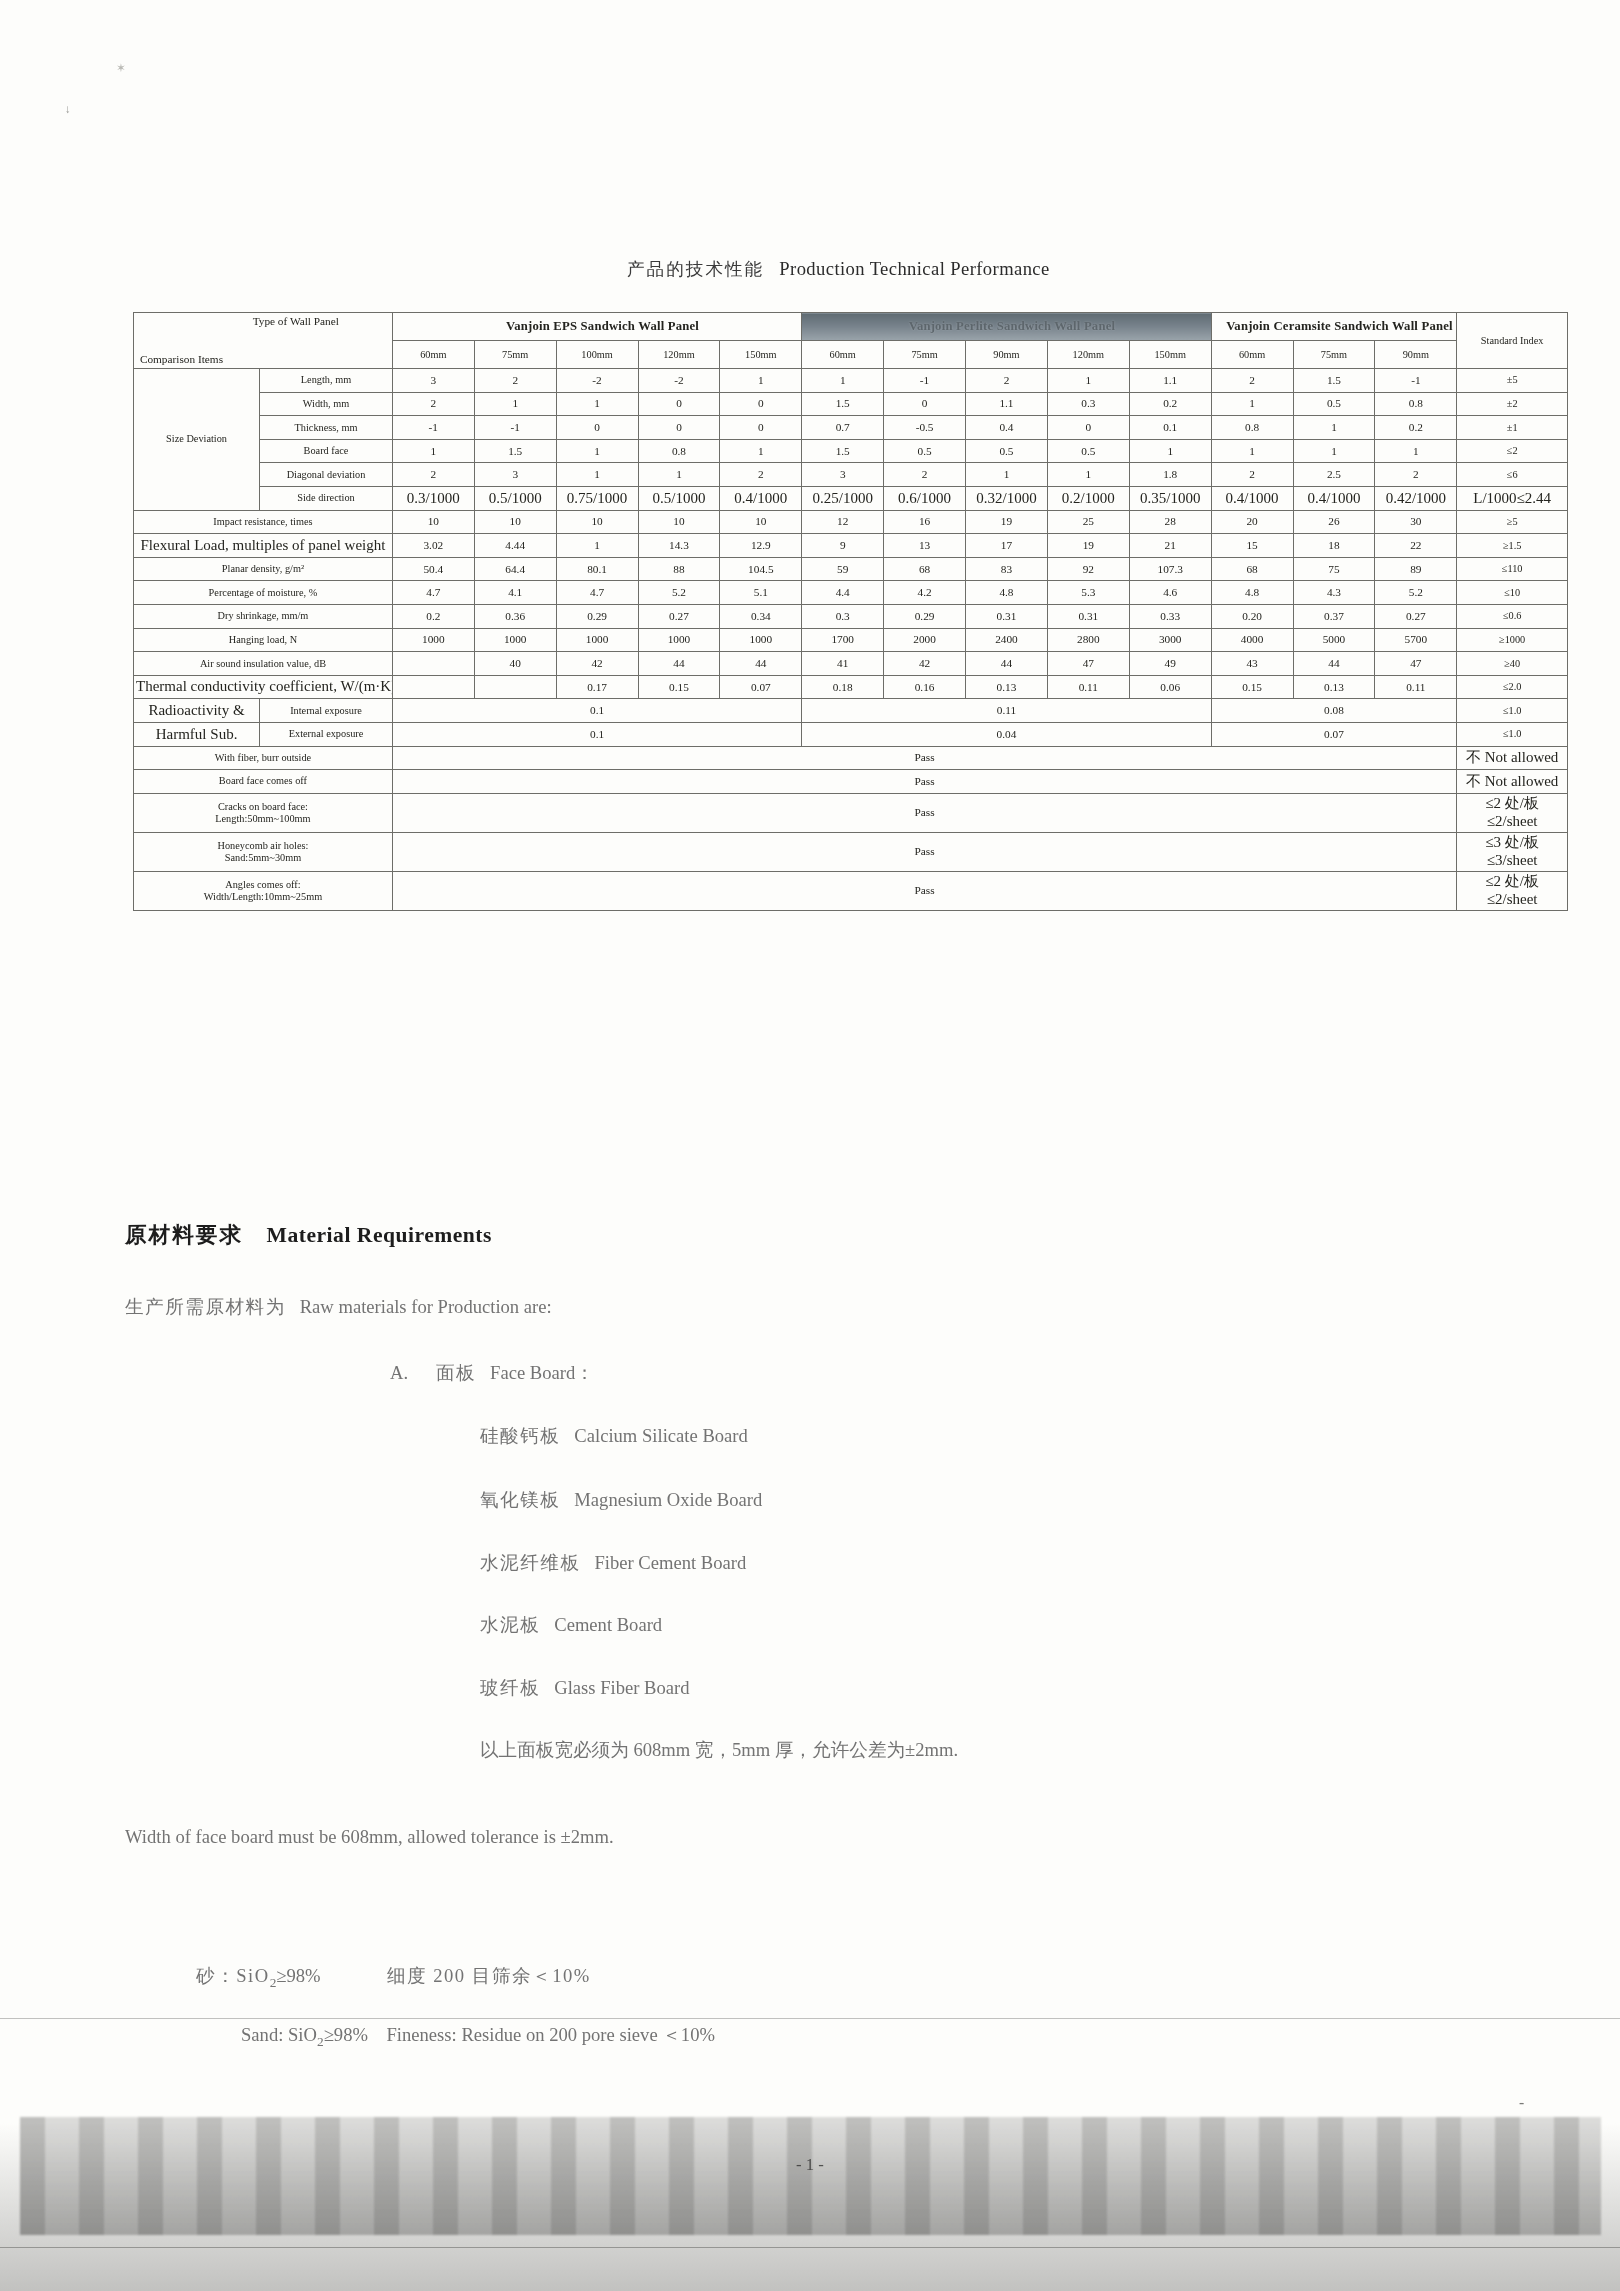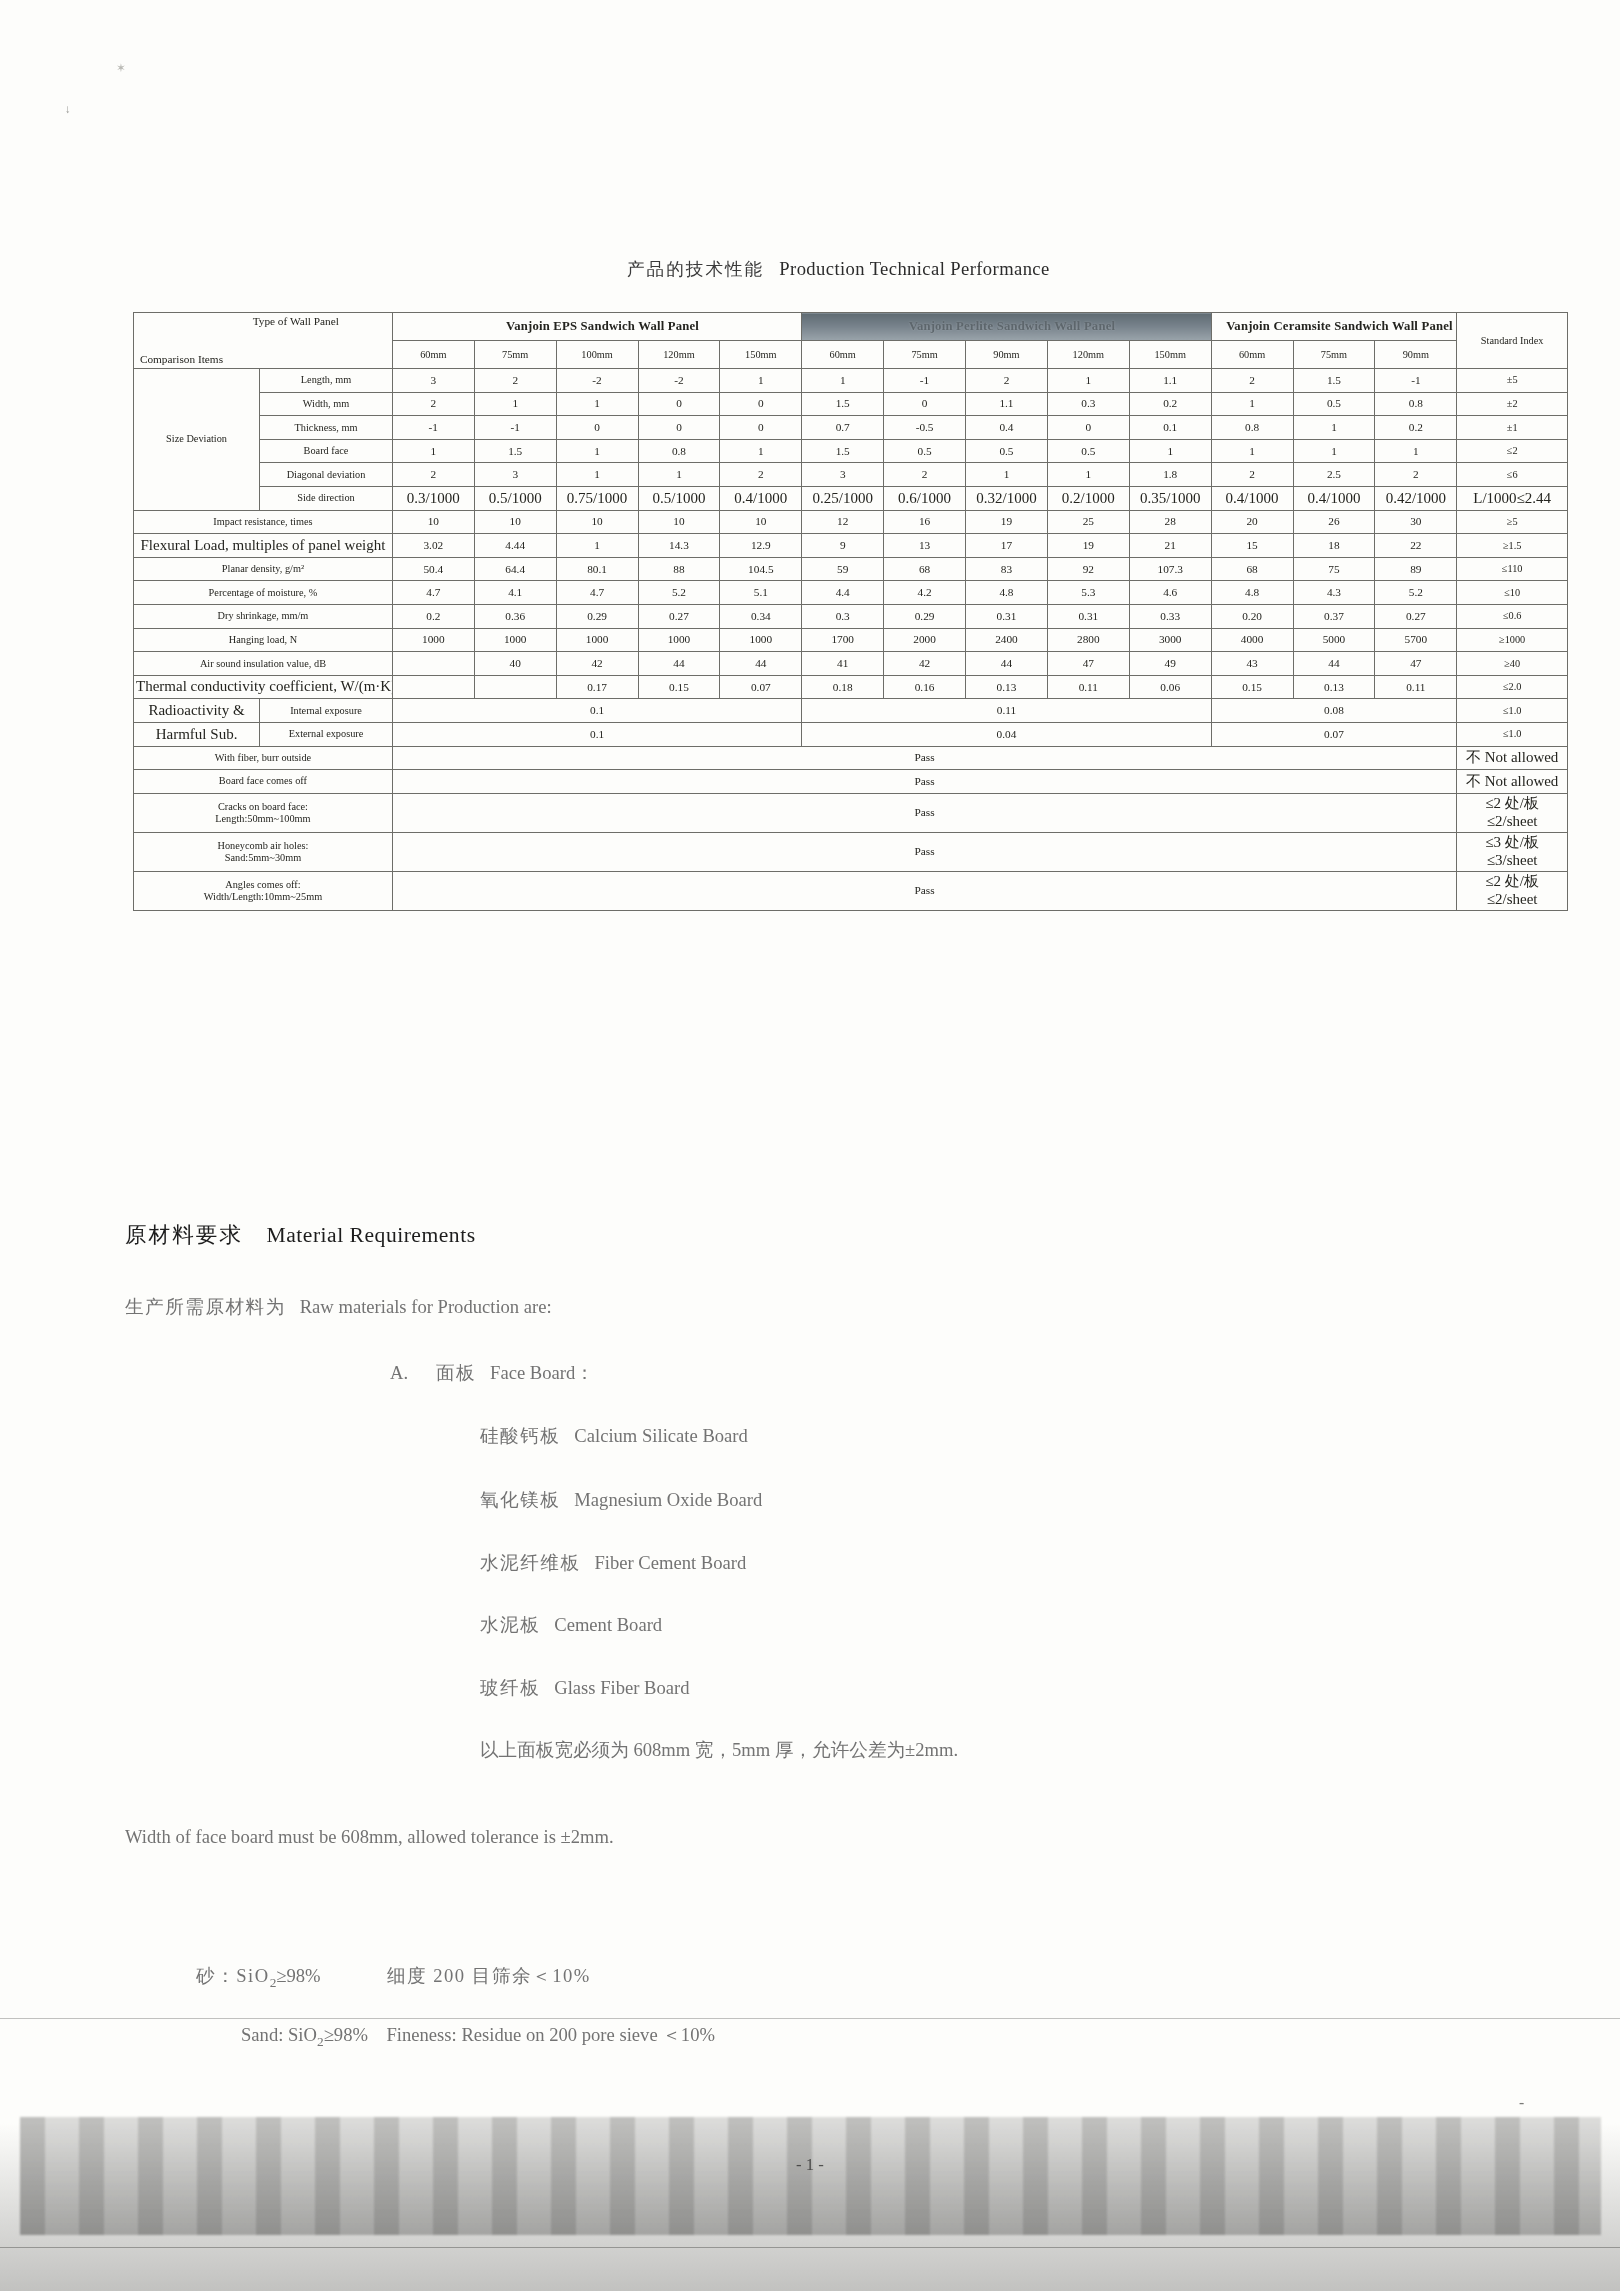--- a/index.html
+++ b/index.html
@@ -142,21 +142,21 @@
     bottom: 2px;
     font-size: 11.3px;
   }
 
   
   .sec-title {
     position: absolute;
     left: 125px;
     top: 1220px;
     font-size: 21.6px;
-    font-weight: normal;
+    font-weight: bold;
     color: #1d1d1d;
     letter-spacing: 0.5px;
   }
   .sec-title .cn { letter-spacing: 2px; }
   .line {
     position: absolute;
     font-size: 18.6px;
     color: #737373;
     white-space: nowrap;
   }

